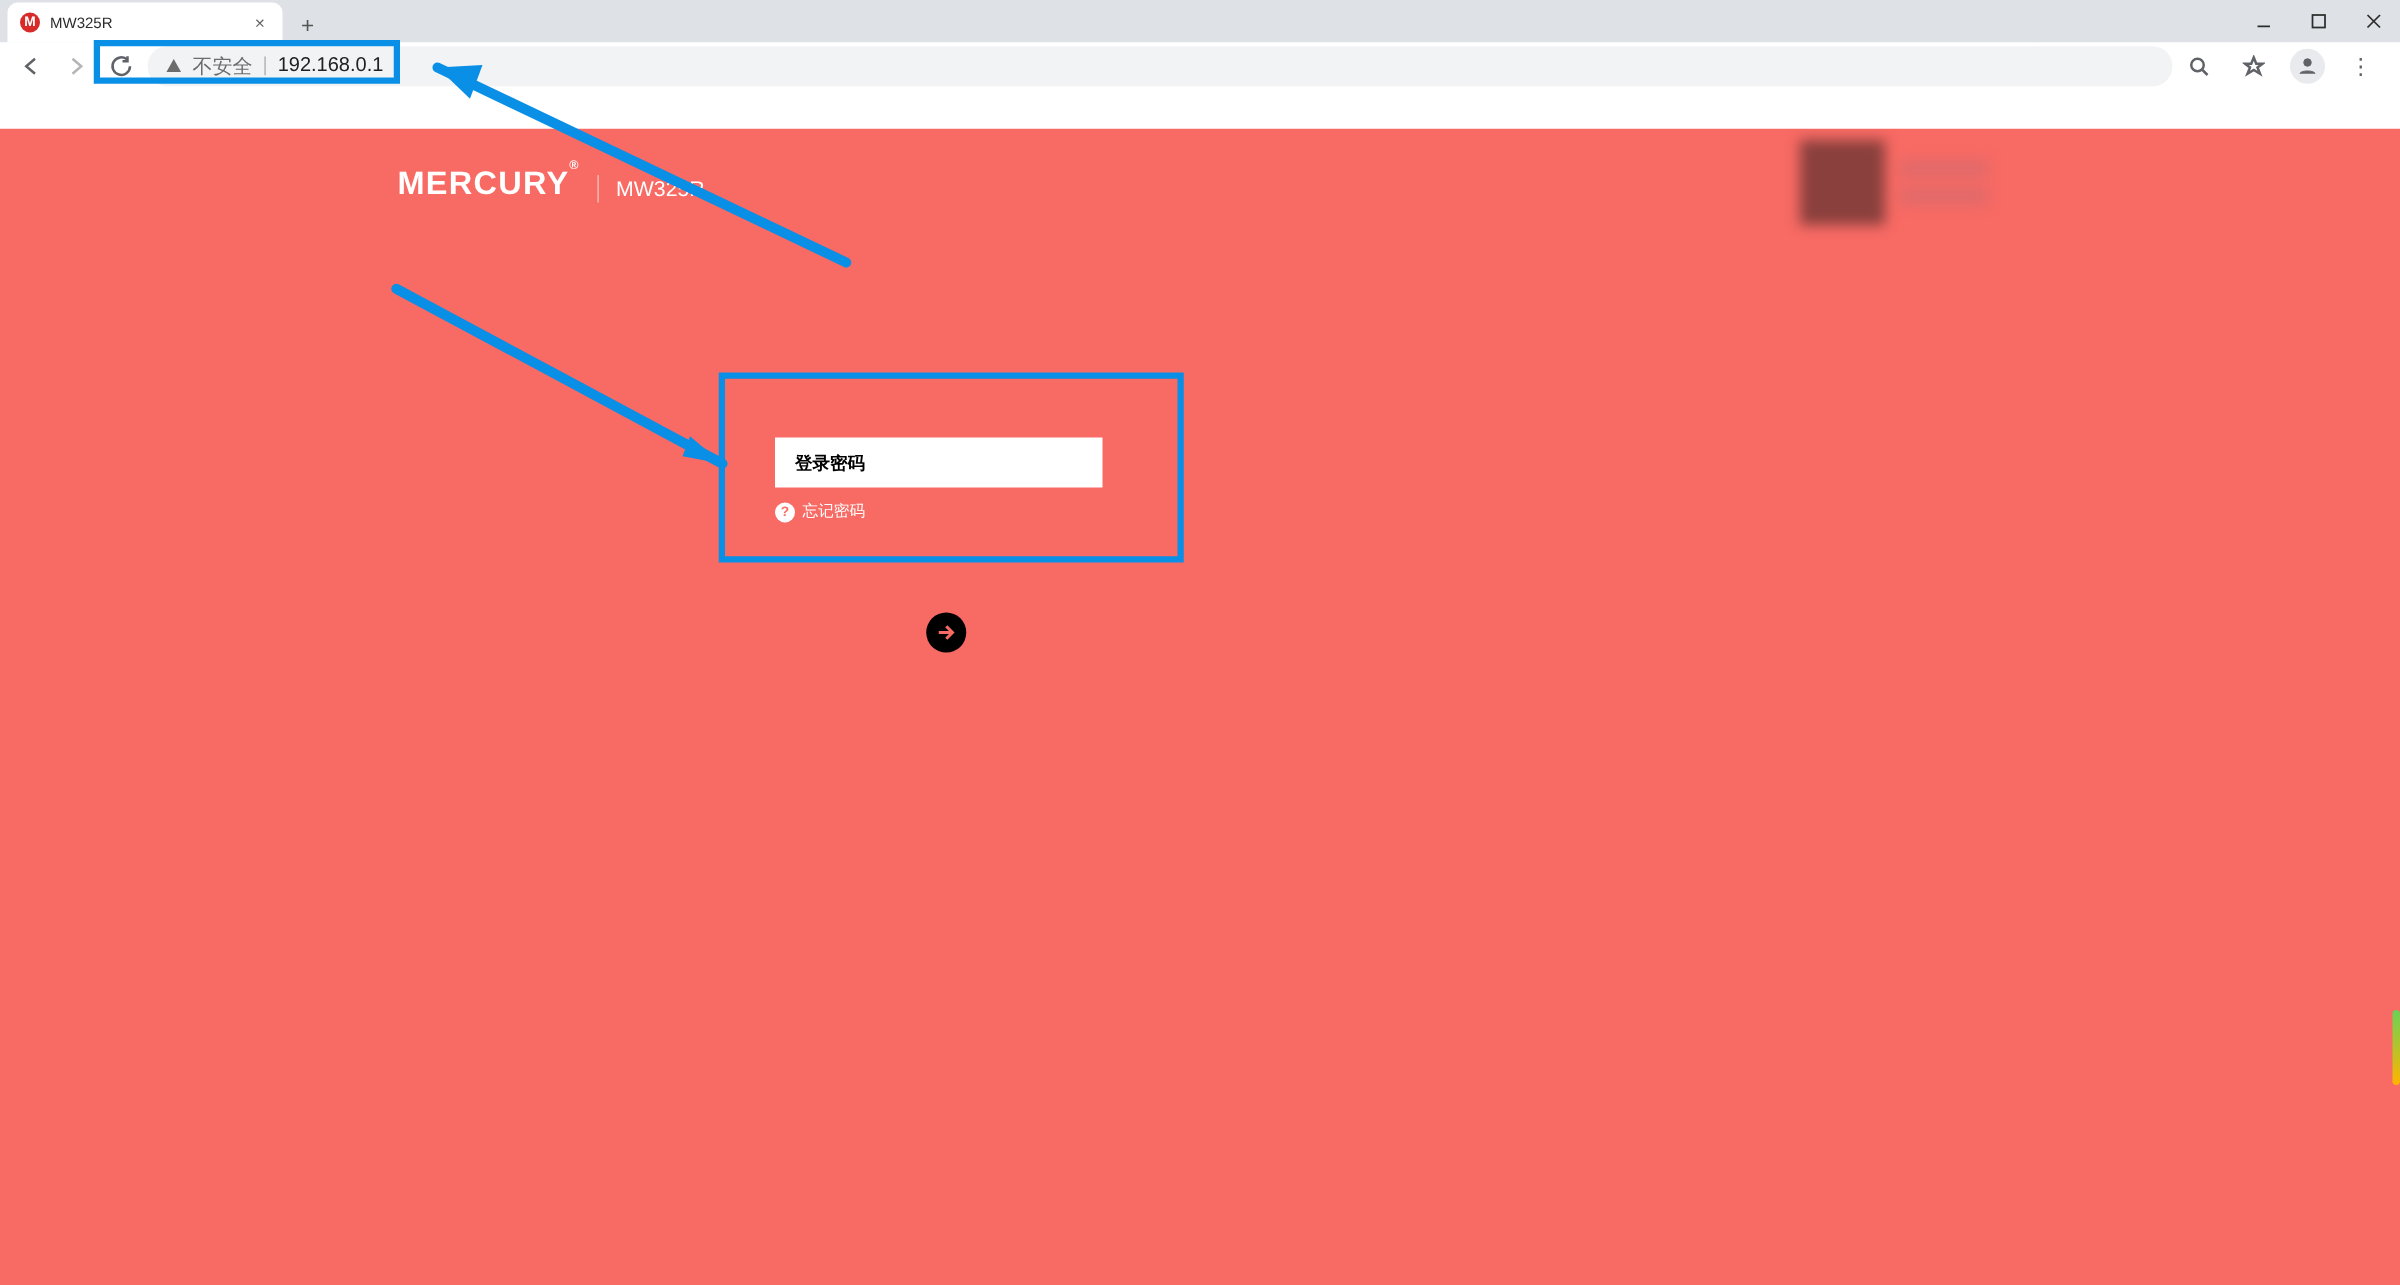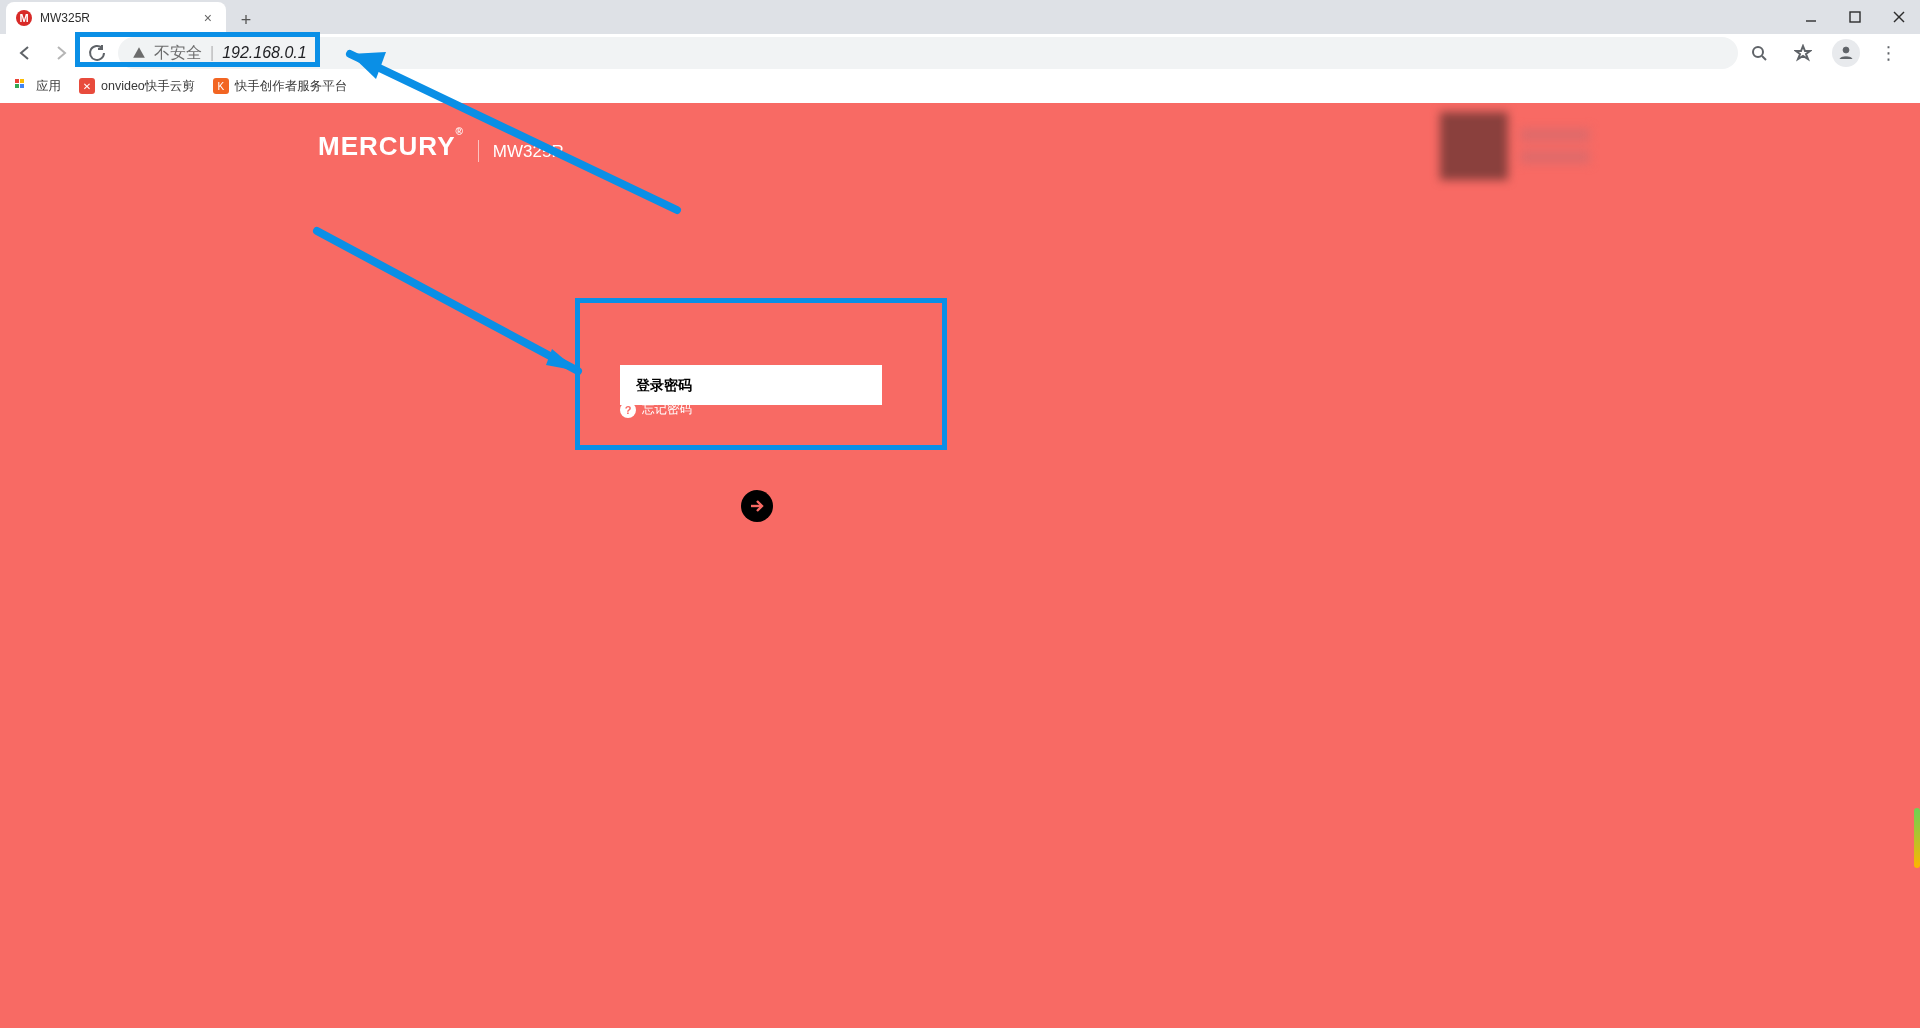--- a/index.html
+++ b/index.html
@@ -53,21 +53,21 @@
   .omnibox {
     flex:1; height:32px; border-radius:16px; background:#f1f3f4;
     display:flex; align-items:center; padding:0 14px;
     color:#5f6368; font-size:16px; gap:8px;
     position:relative;
   }
   .omnibox .sec-icon { color:#6c6c6c; display:flex; align-items:center;}
   .omnibox .sec-icon svg { fill:#6c6c6c; }
   .omnibox .sec-text { color:#6c6c6c; }
   .omnibox .divider { color:#b9b9b9; }
-  .omnibox .url { color:#202124;font-style:italic; }
+  .omnibox .url { color:#202124; }
   .toolbar-right { display:flex; align-items:center; gap:14px; color:#5f6368; padding-right:6px;}
   .toolbar-right svg { stroke:#5f6368; fill:none; }
   .avatar-circle {
     width:28px; height:28px; border-radius:50%; background:#e8eaed;
     display:flex; align-items:center; justify-content:center;
   }
   .avatar-circle svg { fill:#5f6368; }
   .kebab { font-size:18px; letter-spacing:1px; }
 
   
@@ -116,21 +116,21 @@
     filter: blur(5px);
   }
   .user-pix .sq {
     width:68px; height:68px; background:#8a403d;
   }
   .user-pix .bars { display:flex; flex-direction:column; gap:8px;}
   .user-pix .bars div{ width:70px; height:14px; background:#e06a6a; }
 
   
   .login-box {
-    position:absolute; left:620px; top:262px;
+    position:absolute; left:620px; top:247px;
     width:262px; height:40px;
     background:#fff; border:none;
     display:flex; align-items:center; padding:0 16px;
   }
   .login-box input {
     border:none; outline:none; width:100%; font-size:14px; font-weight:bold;
     color:#000; background:transparent;
   }
   .login-box input::placeholder { color:#000; font-weight:bold; }
 
@@ -249,41 +249,20 @@
       <span class="avatar-circle">
         <svg width="18" height="18" viewBox="0 0 24 24">
             <circle cx="12" cy="8" r="4"></circle>
             <path d="M4 20c0-4 16-4 16 0"></path>
           </svg>
       </span>
       <span class="nav-btn kebab">⋮</span>
     </div>
   </div>
 
-  <div class="bookmarks">
-    <div class="bm-item">
-      <span class="bm-icon apps">
-        <svg width="16" height="16">
-          <rect x="1" y="1" width="4" height="4"></rect>
-            <rect x="6" y="1" width="4" height="4"></rect>
-          <rect x="1" y="6" width="4" height="4"></rect>
-            <rect x="6" y="6" width="4" height="4"></rect>
-        </svg>
-      </span>
-      <span>应用</span>
-    </div>
-    <div class="bm-item">
-      <span class="bm-icon red">✕</span>
-      <span>onvideo快手云剪</span>
-    </div>
-    <div class="bm-item">
-      <span class="bm-icon orange">K</span>
-      <span>快手创作者服务平台</span>
-    </div>
-  </div>
 </div>
 
 <div class="page">
 
   <div class="brand-row">
     <span class="brand-logo"><span>MERCURY</span><sup>®</sup></span>
     <span class="brand-sep"></span>
     <span class="brand-model">MW325R</span>
   </div>
 

